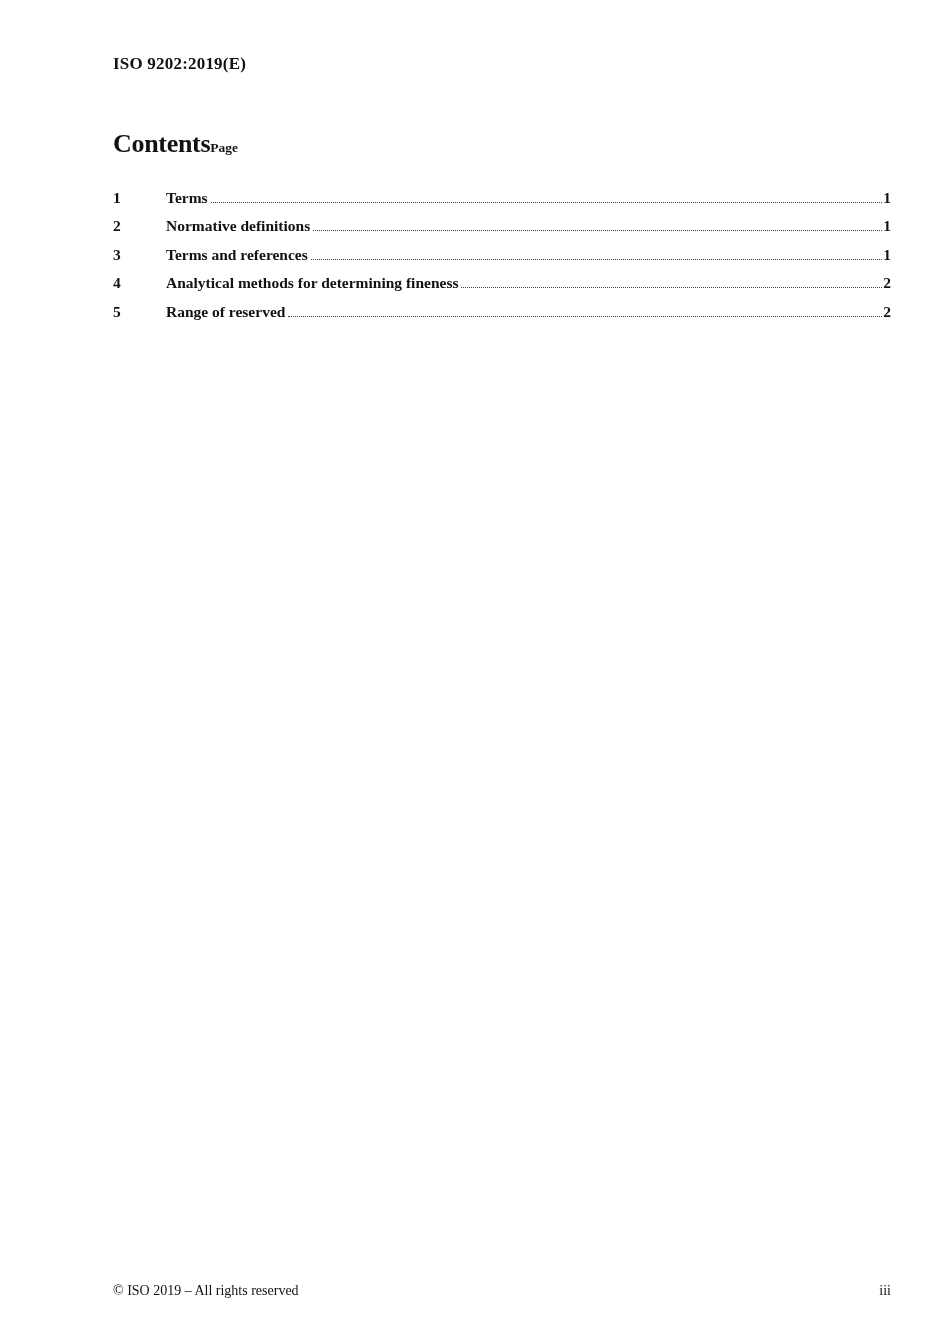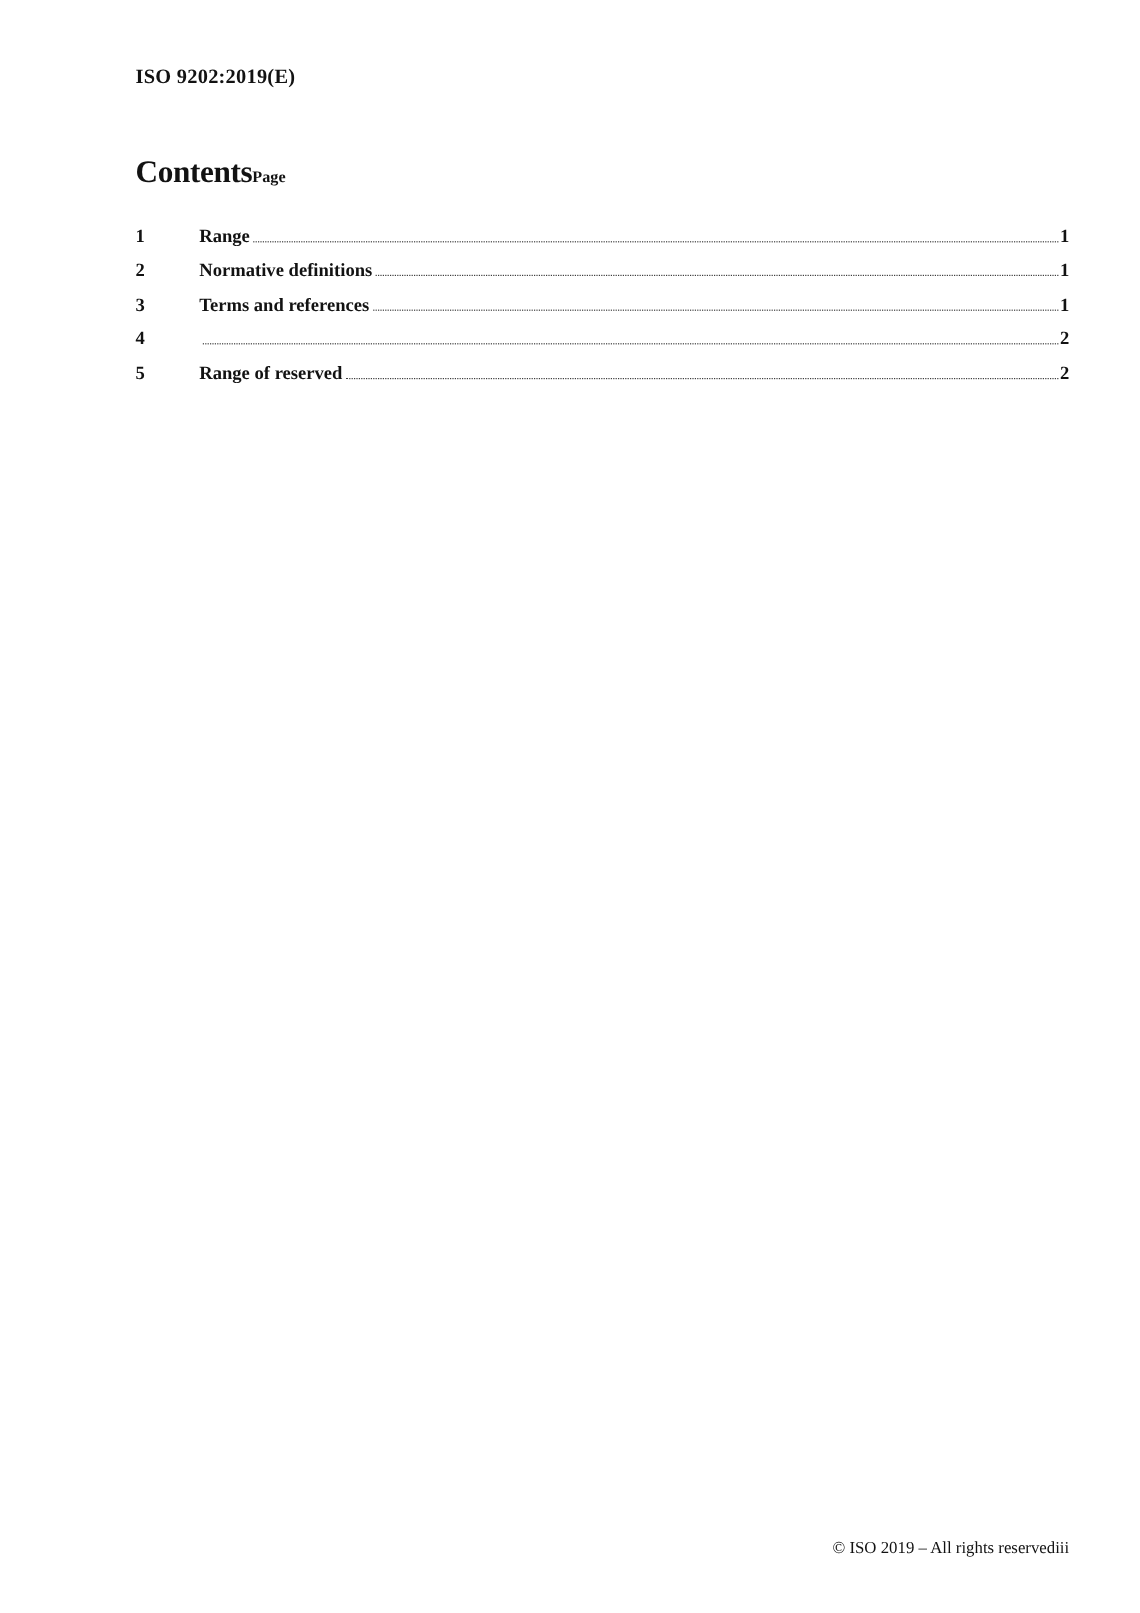--- a/index.html
+++ b/index.html
@@ -75,59 +75,60 @@
   .toc-page {
     flex: none;
     white-space: nowrap;
   }
   .doc-footer {
     position: absolute;
     top: 1283px;
     left: 113px;
     right: 59px;
     display: flex;
-    justify-content: flex-end;
+    justify-content: space-between;
     align-items: baseline;
     font-size: 14px;
   }
 </style>
 </head>
 <body>
 
 <div class="doc-page">
 
   <div class="doc-header">ISO 9202:2019(E)</div>
 
   <div class="contents-head">
     <span class="contents-title">Contents</span>
     <span class="page-col-label">Page</span>
   </div>
 
   <div class="toc" id="toc-list">
 
       <div class="toc-row">
       <span class="toc-num">1</span>
-      <span class="toc-label">Range</span>
+      <span class="toc-label">Terms</span>
       <span class="toc-dots"></span>
       <span class="toc-page">1</span>
     </div>
       <div class="toc-row">
       <span class="toc-num">2</span>
       <span class="toc-label">Normative definitions</span>
       <span class="toc-dots"></span>
       <span class="toc-page">1</span>
     </div>
       <div class="toc-row">
       <span class="toc-num">3</span>
       <span class="toc-label">Terms and references</span>
       <span class="toc-dots"></span>
       <span class="toc-page">1</span>
     </div>
       <div class="toc-row">
       <span class="toc-num">4</span>
+      <span class="toc-label">Analytical methods for determining fineness</span>
       <span class="toc-dots"></span>
       <span class="toc-page">2</span>
     </div>
       <div class="toc-row">
       <span class="toc-num">5</span>
       <span class="toc-label">Range of reserved</span>
       <span class="toc-dots"></span>
       <span class="toc-page">2</span>
     </div>
     </div>

